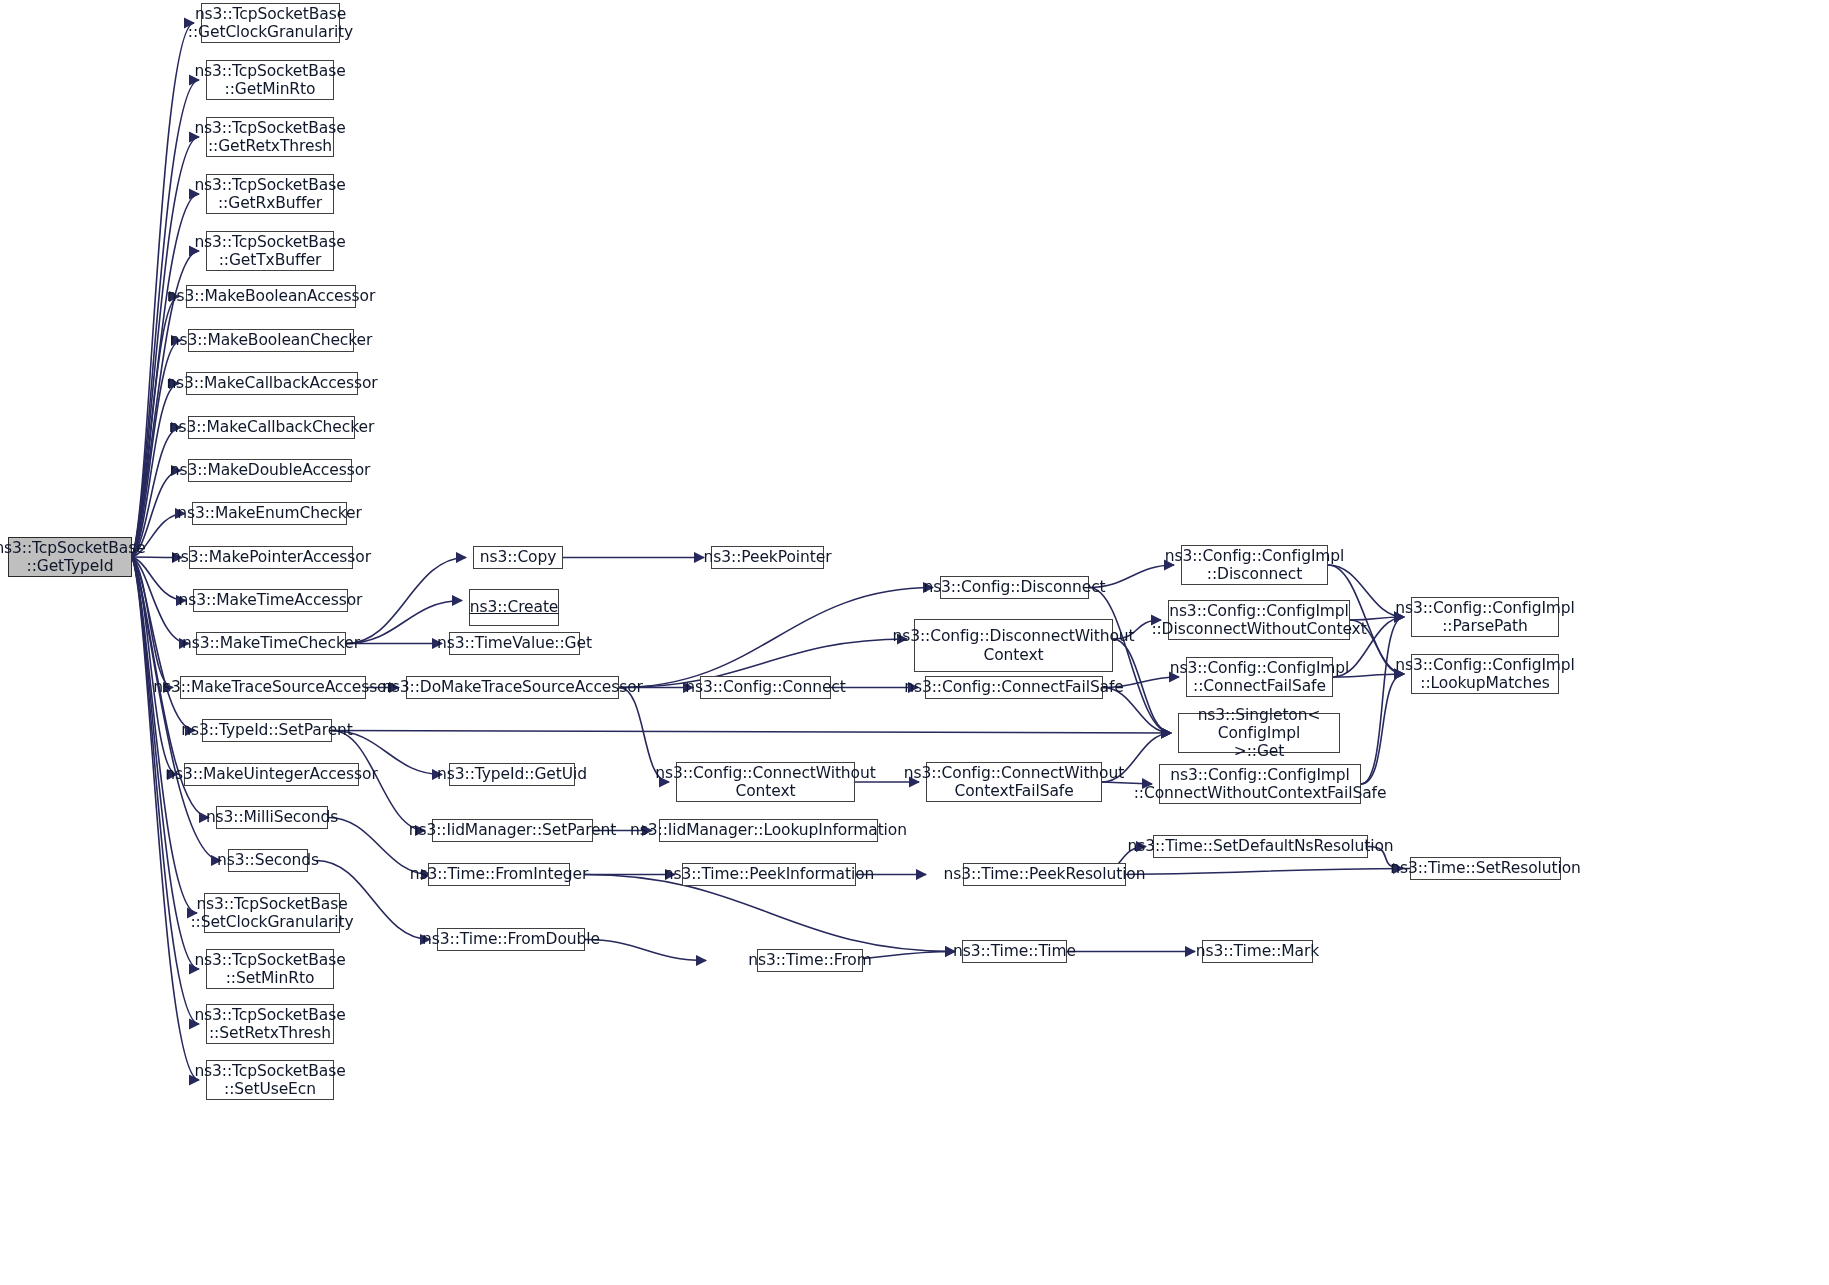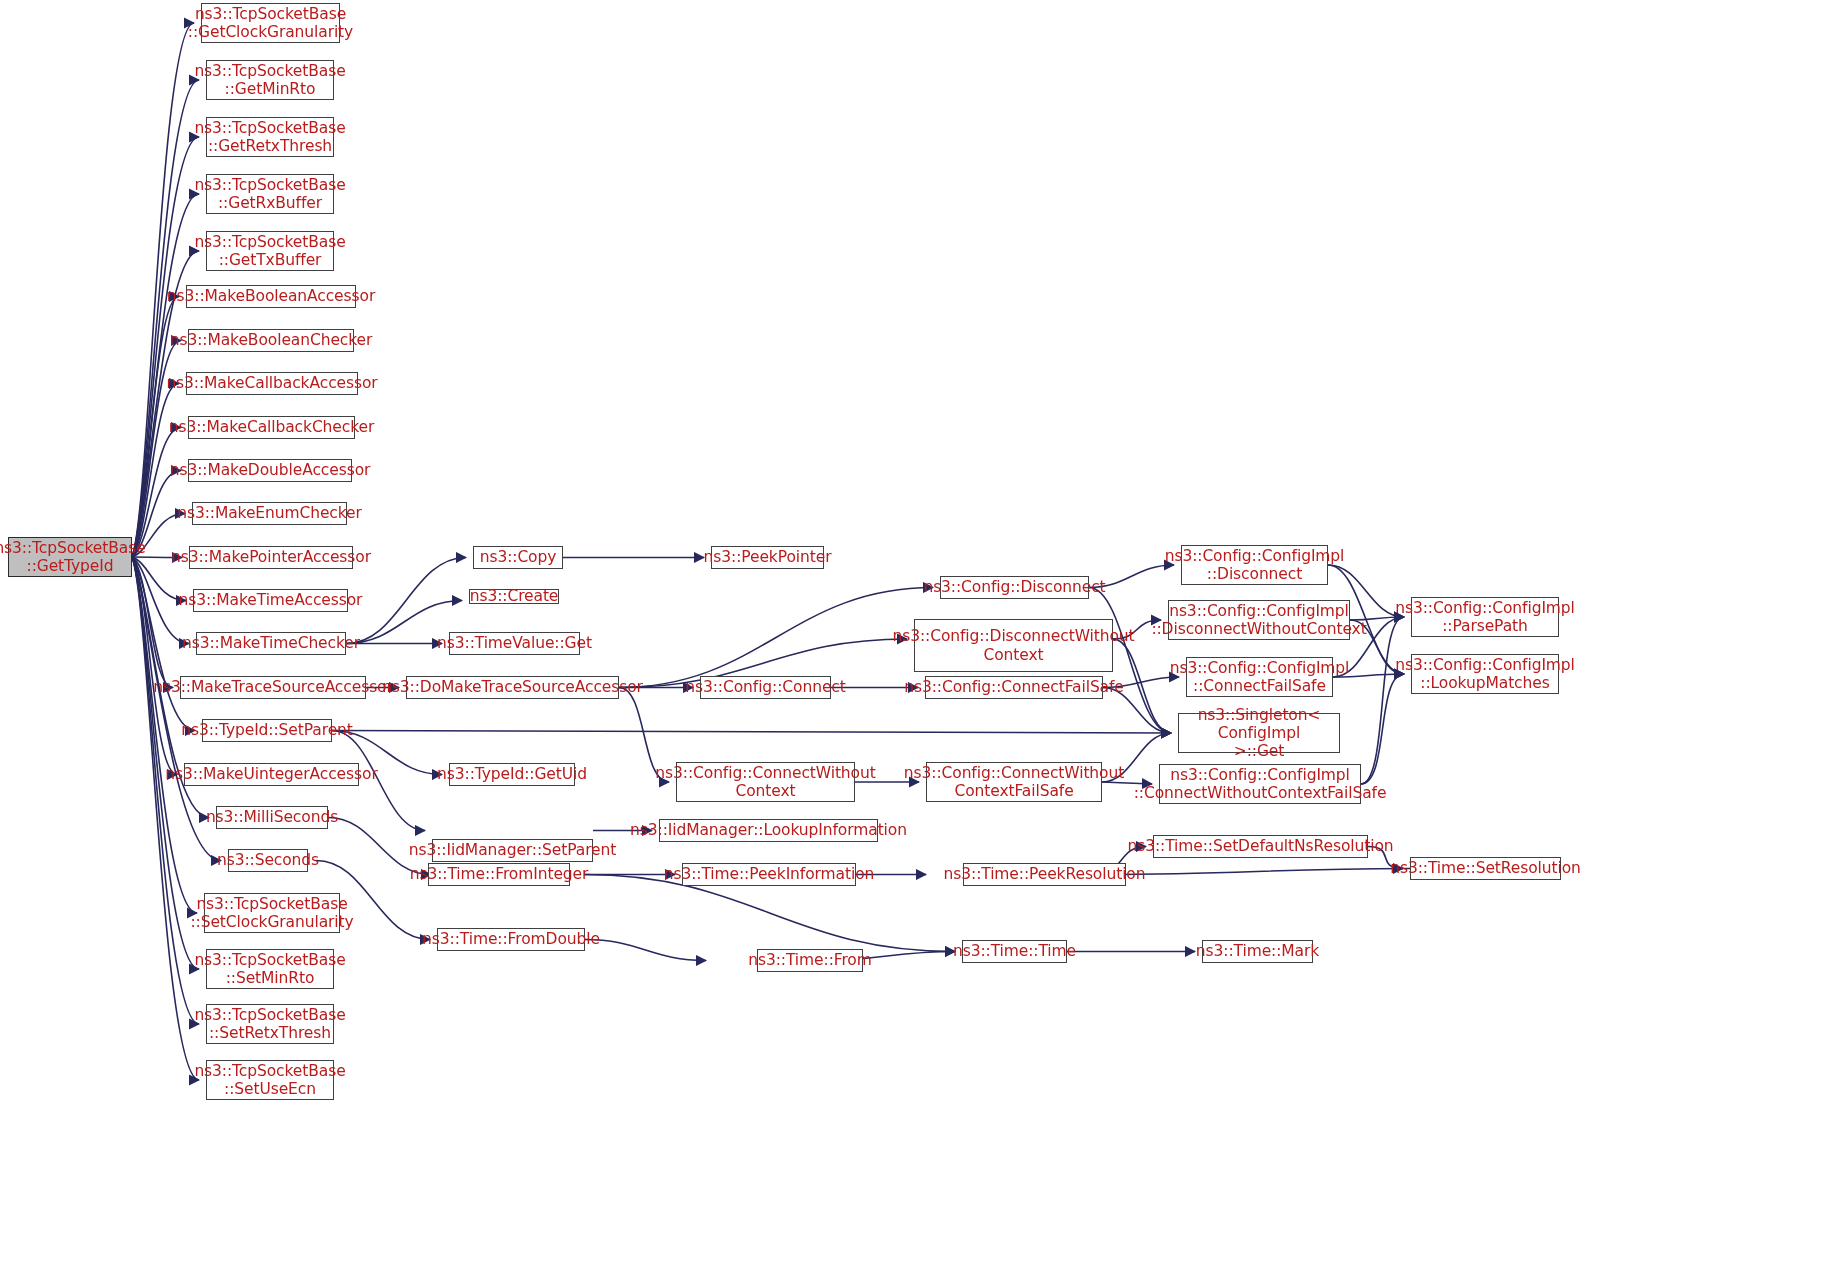--- a/index.html
+++ b/index.html
@@ -20,21 +20,21 @@
     left: 0; top: 0;
     width: 1829px;
     height: 1285px;
     pointer-events: none;
   }
   .node {
     position: absolute;
     box-sizing: border-box;
     border: 1px solid #404040;
     background: #ffffff;
-    color: #b91c1c;
+    color: #0f172a;
     font-size: 15.5px;
     line-height: 1.18;
     display: flex;
     align-items: center;
     justify-content: center;
     text-align: center;
     white-space: pre-line;
     padding: 1px 10px;
     letter-spacing: -0.1px;
   }
@@ -150,25 +150,25 @@
       <div class="node" style="left: 228px; top: 849px; width: 80px; height: 23px;">ns3::Seconds</div>
       <div class="node" style="left: 204px; top: 893px; width: 136px; height: 40px;">ns3::TcpSocketBase
 ::SetClockGranularity</div>
       <div class="node" style="left: 206px; top: 949px; width: 128px; height: 40px;">ns3::TcpSocketBase
 ::SetMinRto</div>
       <div class="node" style="left: 206px; top: 1004px; width: 128px; height: 40px;">ns3::TcpSocketBase
 ::SetRetxThresh</div>
       <div class="node" style="left: 206px; top: 1060px; width: 128px; height: 40px;">ns3::TcpSocketBase
 ::SetUseEcn</div>
       <div class="node" style="left: 473px; top: 546px; width: 90px; height: 23px;">ns3::Copy</div>
-      <div class="node" style="left: 469px; top: 589px; width: 90px; height: 15px;">ns3::Create</div>
+      <div class="node" style="left: 469px; top: 589px; width: 90px; height: 37px; text-decoration: underline;">ns3::Create</div>
       <div class="node" style="left: 449px; top: 632px; width: 131px; height: 23px;">ns3::TimeValue::Get</div>
       <div class="node" style="left: 406px; top: 676px; width: 213px; height: 23px;">ns3::DoMakeTraceSourceAccessor</div>
       <div class="node" style="left: 449px; top: 763px; width: 126px; height: 23px;">ns3::TypeId::GetUid</div>
-      <div class="node" style="left: 432px; top: 819px; width: 161px; height: 23px; margin-top: 20px;">ns3::IidManager::SetParent</div>
+      <div class="node" style="left: 432px; top: 819px; width: 161px; height: 23px;">ns3::IidManager::SetParent</div>
       <div class="node" style="left: 428px; top: 863px; width: 142px; height: 23px;">ns3::Time::FromInteger</div>
       <div class="node" style="left: 437px; top: 928px; width: 148px; height: 23px;">ns3::Time::FromDouble</div>
       <div class="node" style="left: 711px; top: 546px; width: 113px; height: 23px;">ns3::PeekPointer</div>
       <div class="node" style="left: 700px; top: 676px; width: 131px; height: 23px;">ns3::Config::Connect</div>
       <div class="node" style="left: 676px; top: 762px; width: 179px; height: 40px;">ns3::Config::ConnectWithout
 Context</div>
       <div class="node" style="left: 659px; top: 819px; width: 219px; height: 23px;">ns3::IidManager::LookupInformation</div>
       <div class="node" style="left: 682px; top: 863px; width: 174px; height: 23px;">ns3::Time::PeekInformation</div>
       <div class="node" style="left: 713px; top: 949px; width: 106px; height: 23px; margin-left: 44px;">ns3::Time::From</div>
       <div class="node" style="left: 940px; top: 576px; width: 149px; height: 23px;">ns3::Config::Disconnect</div>

